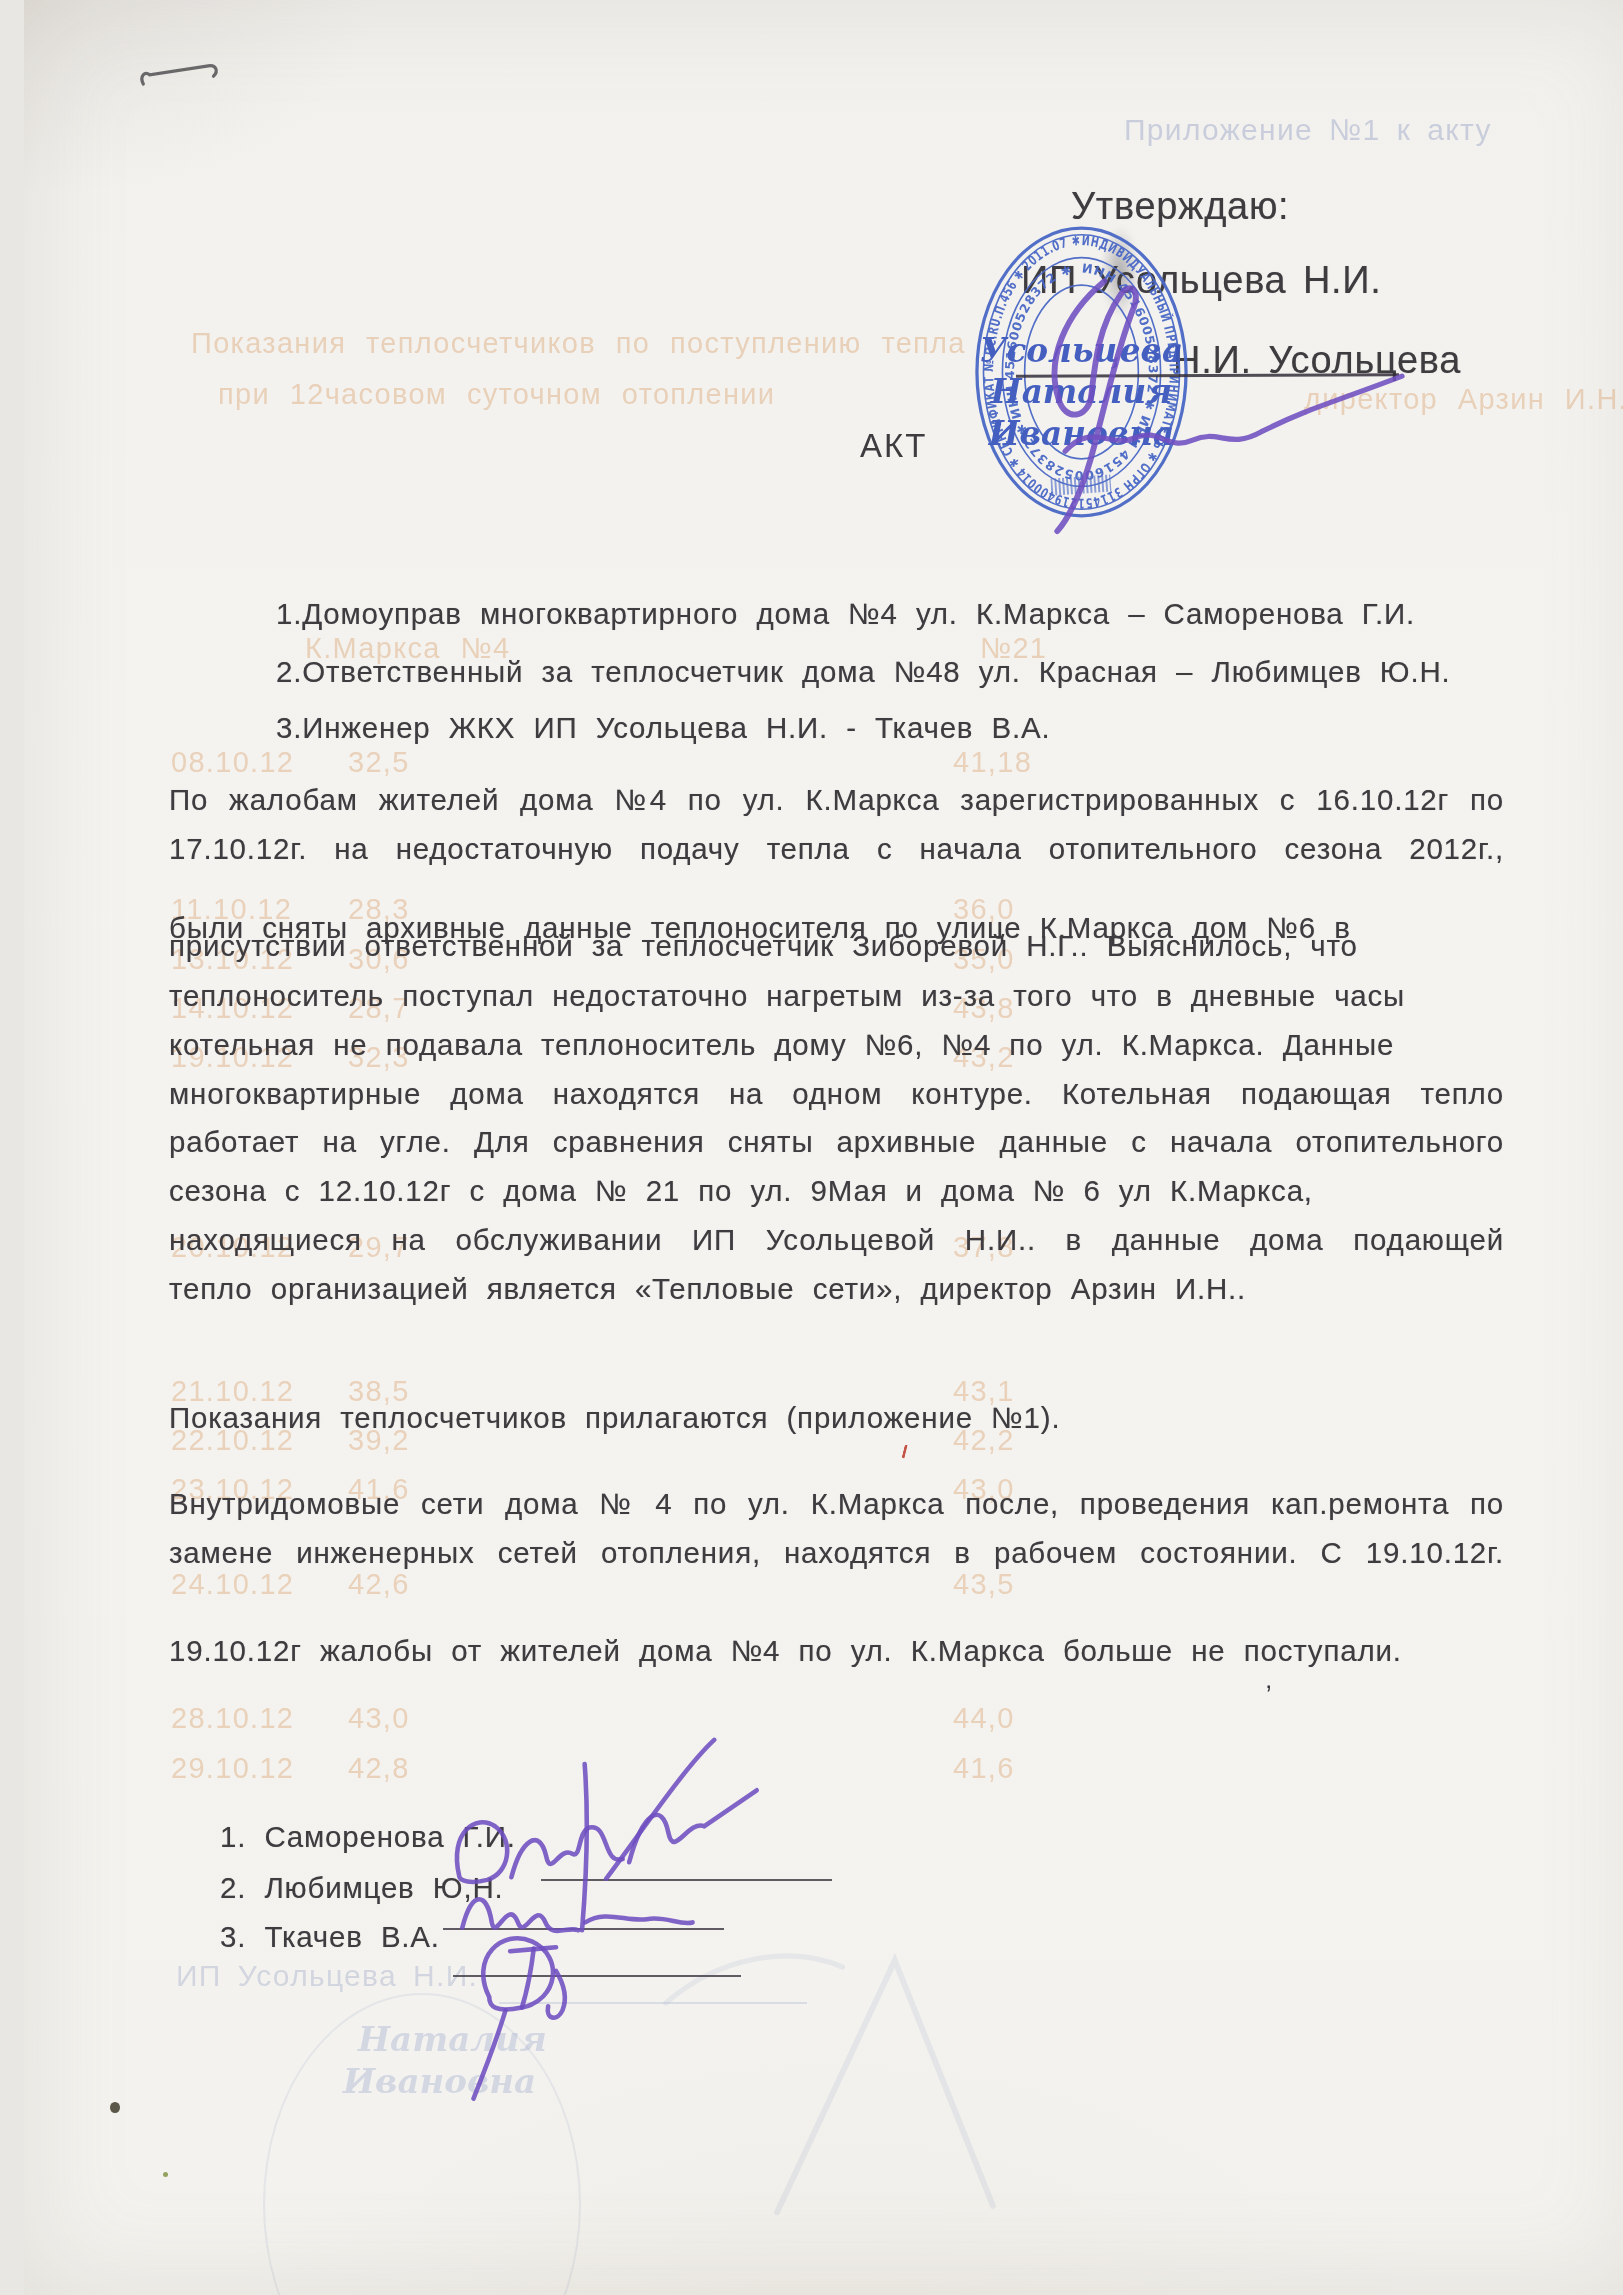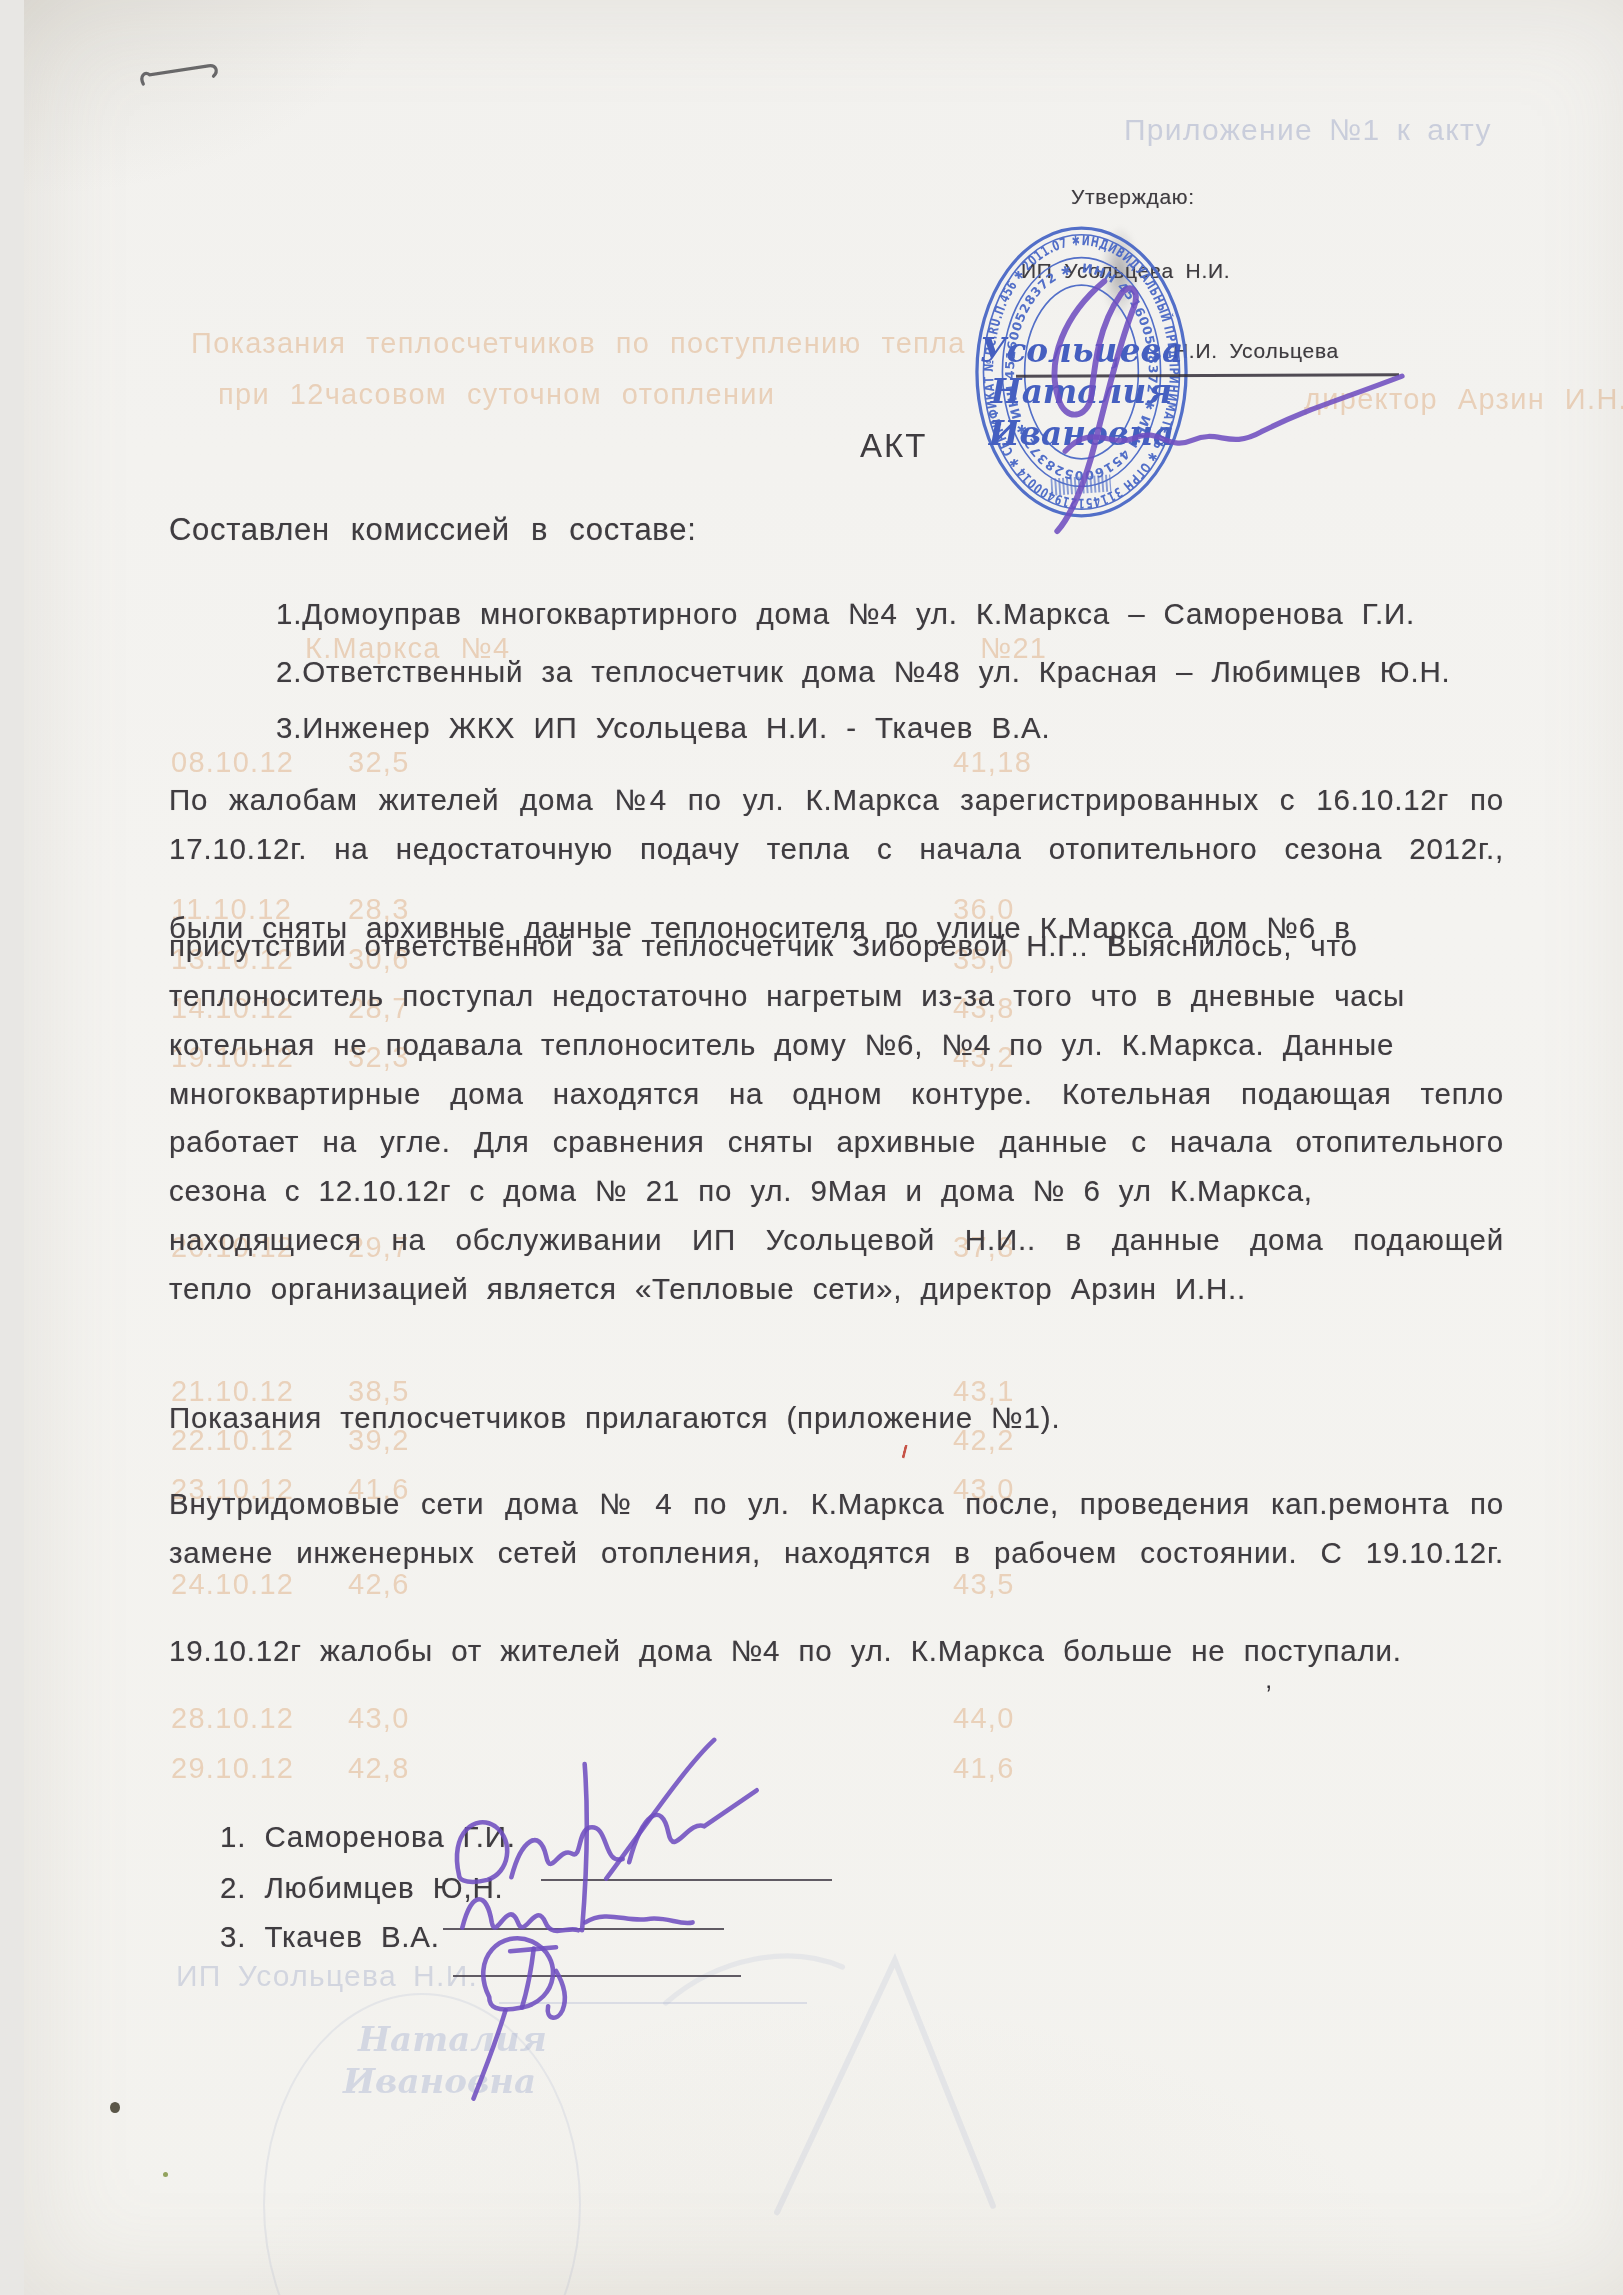--- a/index.html
+++ b/index.html
@@ -12,21 +12,21 @@
     font-family:"Liberation Sans", sans-serif;
     color:#3f3c40;
     margin-left:24px;
   }
   .page::after{content:"";position:absolute;inset:0;pointer-events:none;
     box-shadow:inset 0 0 105px rgba(150,140,120,0.18);}
   .abs{position:absolute;white-space:nowrap;}
   .doc{font-size:29.5px;letter-spacing:0.8px;word-spacing:9.2px;
     text-shadow:0 0 0.7px rgba(60,58,64,0.45);}
   .doc.full{width:1335px;text-align:justify;text-align-last:justify;}
-  .hdr{font-size:21px;letter-spacing:0.7px;word-spacing:5.2px;
+  .hdr{font-size:38px;letter-spacing:0.7px;word-spacing:5.2px;
     text-shadow:0 0 0.7px rgba(60,58,64,0.45);}
   .title{font-size:33px;letter-spacing:2px;}
   
   .ghost{color:#d99a62;opacity:0.38;filter:blur(0.4px);font-size:29px;
     letter-spacing:1.3px;word-spacing:10.5px;}
   .ghost-blue{color:#8e9ac0;opacity:0.40;filter:blur(0.5px);font-size:30px;
     letter-spacing:1.3px;word-spacing:6.5px;}
   .ghost-script{font-family:"DejaVu Serif", serif;font-style:italic;font-weight:700;
     color:#9aa6cc;opacity:0.35;filter:blur(0.5px);font-size:34px;}
   .ghost-line{position:absolute;height:2px;background:#9aa6cc;opacity:0.28;}
@@ -125,21 +125,20 @@
   <div class="strike" style="left:992px;top:374px;width:383px;"></div>
   <svg class="sig-svg" style="left:943px;top:255px;" width="471" height="288" viewBox="0 0 720 440">
     <path d="M 210 40 C 150 90, 120 160, 140 220 C 150 255, 185 250, 190 215
              C 195 170, 200 110, 235 60 C 250 40, 265 55, 255 80
              C 235 130, 215 210, 195 290 C 180 350, 158 400, 138 422" style="stroke-width:9;"></path>
     <path d="M 150 300 C 190 255, 220 295, 255 280 C 295 262, 305 300, 345 283
              C 385 265, 400 298, 450 270 C 520 235, 560 225, 665 185" style="stroke-width:8;"></path>
   </svg>
 
   <div class="abs title" style="left:836px;top:427px;">АКТ</div>
-  <div class="abs hdr" style="left:145px;top:512px;font-size:31px;word-spacing:11.8px;">Составлен  комиссией  в  составе:</div>
 
   <div class="abs doc" style="left:252px;top:597px;">1.Домоуправ многоквартирного дома  №4 ул. К.Маркса – Саморенова Г.И.</div>
   <div class="abs doc" style="left:252px;top:655px;text-align:center;">2.Ответственный  за  теплосчетчик дома  №48 ул. Красная – Любимцев Ю.Н.</div>
   <div class="abs doc" style="left:252px;top:711px;">3.Инженер  ЖКХ  ИП Усольцева  Н.И.  -  Ткачев  В.А.</div>
 
   <div class="abs doc full" style="left:145px;top:783px;">По жалобам жителей дома №4 по ул. К.Маркса зарегистрированных с 16.10.12г по</div>
   <div class="abs doc full" style="left:145px;top:832px;">17.10.12г. на недостаточную подачу тепла с начала отопительного сезона 2012г.,</div>
   <div class="abs doc" style="left:145px;top:911px;">были сняты архивные данные теплоносителя по улице К.Маркса дом №6 в</div>
   <div class="abs doc" style="left:145px;top:929px;">присутствии ответственной за теплосчетчик Зиборевой Н.Г.. Выяснилось, что</div>
   <div class="abs doc" style="left:145px;top:979px;">теплоноситель поступал недостаточно нагретым из-за того что в дневные часы</div>

